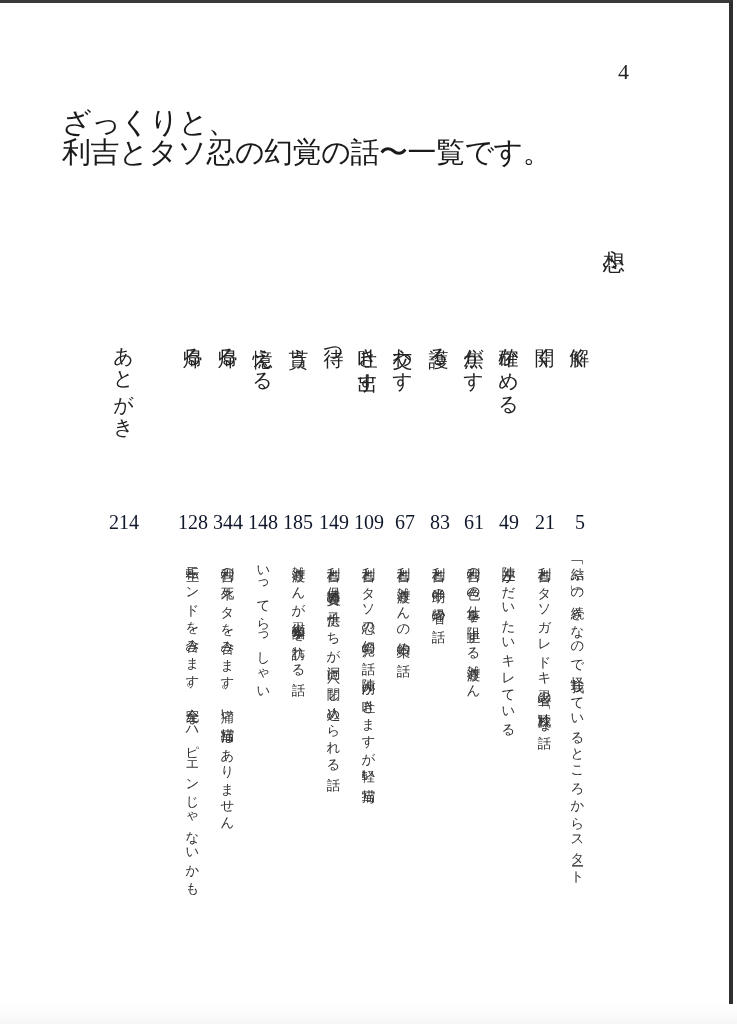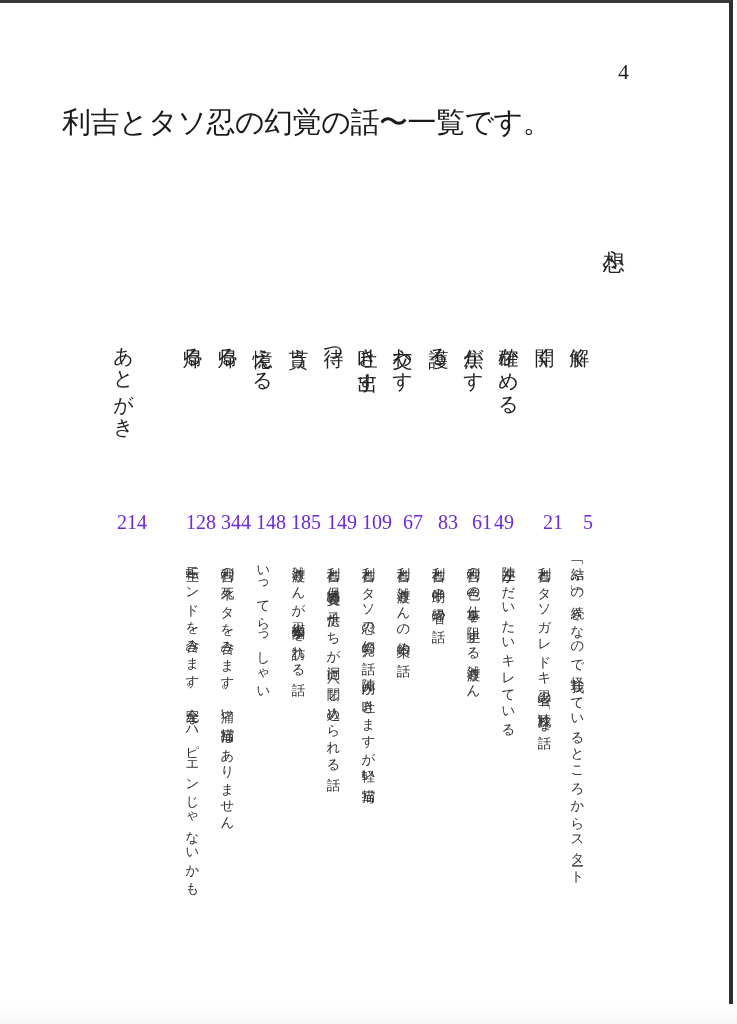--- a/index.html
+++ b/index.html
@@ -29,39 +29,40 @@
   }
   .section-title {
     left: 600px; top: 230px; font-size: 22px; line-height: 28px; letter-spacing: 2px; color:#222;
   }
   .chapter-title {
     top: 330px; font-size: 20px; letter-spacing: 1px; line-height: 24px; color:#222;
     transform: translateX(-50%);
   }
   .chapter-page {
     position: absolute; top: 508px; font-size: 20px; font-family: "Liberation Serif", serif;
-    color:#6d28d9; transform: translateX(-50%); white-space: nowrap; margin-left: 8px;
+    color:#0f172a; transform: translateX(-50%); white-space: nowrap;
   }
   .desc {
     top: 553px; font-size: 13.5px; line-height: 16px; letter-spacing: 1.8px; color:#333;
     transform: translateX(-50%);
   }
   .bottom-shade {
     position:absolute; left:0; bottom:0; width:737px; height:20px;
     background: linear-gradient(#ffffff, #f6f6f6);
   }
 </style>
 </head>
 <body>
 
 <div class="page-frame">
 
   <div class="page-number">4</div>
 
   <div class="intro">
+    <div>ざっくりと、</div>
     <div>利吉とタソ忍の幻覚の話〜一覧です。</div>
   </div>
 
   <div class="vtext section-title">想ふ</div>
 
   <div class="vtext chapter-title" style="left:580px">解く</div>
   <div class="vtext chapter-title" style="left:545px">開く</div>
   <div class="vtext chapter-title" style="left:509px">確かめる</div>
   <div class="vtext chapter-title" style="left:474px">焦がす</div>
   <div class="vtext chapter-title" style="left:439px">護る</div>
@@ -69,21 +70,21 @@
   <div class="vtext chapter-title" style="left:368px">吐き出す</div>
   <div class="vtext chapter-title" style="left:334px">待つ</div>
   <div class="vtext chapter-title" style="left:299px">貰う</div>
   <div class="vtext chapter-title" style="left:263px">憶える</div>
   <div class="vtext chapter-title" style="left:228px">帰る</div>
   <div class="vtext chapter-title" style="left:193px">帰る</div>
   <div class="vtext chapter-title" style="left:124px">あとがき</div>
 
   <div class="chapter-page" style="left:580px">5</div>
   <div class="chapter-page" style="left:545px">21</div>
-  <div class="chapter-page" style="left:496px">49</div>
+  <div class="chapter-page" style="left:509px">49</div>
   <div class="chapter-page" style="left:474px">61</div>
   <div class="chapter-page" style="left:440px">83</div>
   <div class="chapter-page" style="left:405px">67</div>
   <div class="chapter-page" style="left:369px">109</div>
   <div class="chapter-page" style="left:334px">149</div>
   <div class="chapter-page" style="left:298px">185</div>
   <div class="chapter-page" style="left:263px">148</div>
   <div class="chapter-page" style="left:228px">344</div>
   <div class="chapter-page" style="left:193px">128</div>
   <div class="chapter-page" style="left:124px">214</div>

